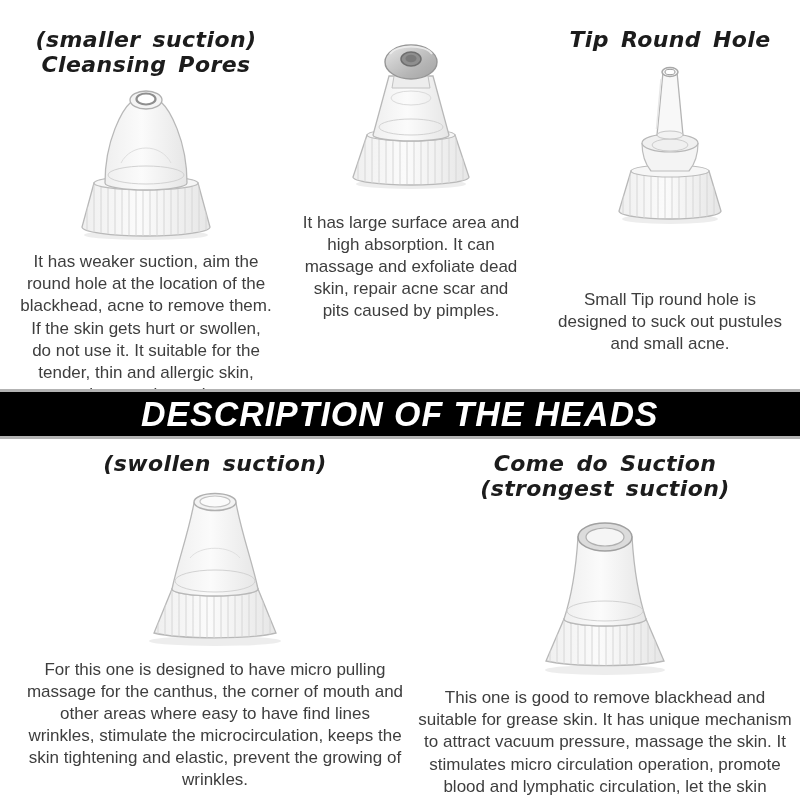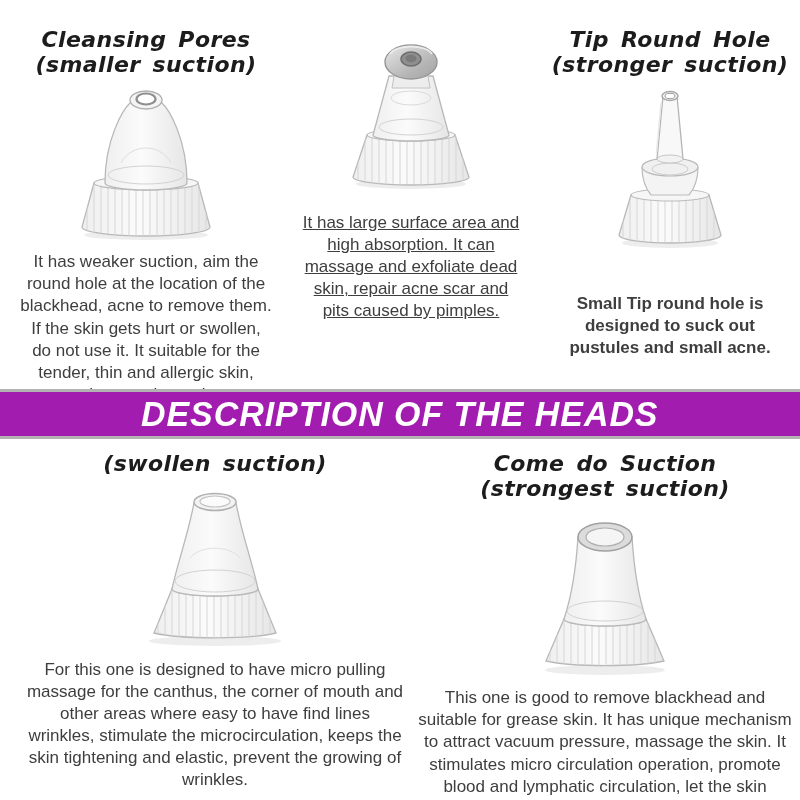--- a/index.html
+++ b/index.html
@@ -14,45 +14,45 @@
     font-size:22px;line-height:1.12;color:#1c1c1c;
     letter-spacing:.4px;word-spacing:4px;white-space:nowrap;
   }
   .desc{
     color:#3e3e3e;font-size:17px;line-height:1.3;margin:8px auto 0;
     font-family:"Liberation Sans", sans-serif;
   }
   svg.head{display:block;margin:6px auto 0;}
   .banner{
     position:absolute;left:0;top:389px;width:800px;height:44px;
-    background:#a21caf;border-top:3px solid #b3b3b3;border-bottom:3px solid #b3b3b3;
+    background:#000000;border-top:3px solid #b3b3b3;border-bottom:3px solid #b3b3b3;
     display:flex;align-items:center;justify-content:center;
   }
   .banner-text{
     color:#ffffff;font-weight:bold;font-style:italic;font-size:35px;
     letter-spacing:1px;transform:scaleX(.97);white-space:nowrap;
   }
   #card1{left:10px;top:28px;width:272px;}
   #card2{left:287px;top:26px;width:248px;}
   #card3{left:546px;top:28px;width:248px;}
   #card4{left:22px;top:452px;width:386px;}
   #card5{left:412px;top:452px;width:386px;}
   #card1 .desc{width:252px;}
-  #card2 .desc{width:224px;margin-top:20px;text-decoration:underline;}
-  #card3 .desc{width:234px;margin-top:42px;font-weight:bold;}
+  #card2 .desc{width:224px;margin-top:20px;}
+  #card3 .desc{width:234px;margin-top:62px;}
   #card4 .desc{width:380px;}
   #card5 .desc{width:374px;}
 </style>
 </head>
 <body>
 
 <div class="card" id="card1">
   <div class="title">
+    <div>(smaller suction)</div>
     <div>Cleansing Pores</div>
-    <div>(smaller suction)</div>
   </div>
   <svg class="head" width="170" height="160" viewBox="0 0 170 160">
     <defs>
       <linearGradient id="lg1" x1="0" y1="0" x2="1" y2="0">
         <stop offset="0" stop-color="#efefef"></stop>
           <stop offset="0.45" stop-color="#fbfbfb"></stop>
           <stop offset="1" stop-color="#e6e6e6"></stop>
       </linearGradient>
       <clipPath id="c1">
           <path d="M33 100 L137 100 L149 144 A 64 9 0 0 1 21 144 Z"></path>
@@ -105,21 +105,20 @@
     <path d="M64 22 C70 12 100 12 106 22" fill="none" stroke="#f0f0f0" stroke-width="2" opacity="0.85"></path>
     <ellipse cx="85" cy="27" rx="10" ry="7" fill="#8f8f8f" stroke="#6e6e6e" stroke-width="1.5"></ellipse>
     <ellipse cx="85" cy="26.5" rx="5.5" ry="3.8" fill="#7a7a7a"></ellipse>
   </svg>
   <div class="desc">It has large surface area and high absorption. It can massage and exfoliate dead skin, repair acne scar and pits caused by pimples.</div>
 </div>
 
 <div class="card" id="card3">
   <div class="title">
     <div>Tip Round Hole</div>
-    <div>(stronger suction)</div>
   </div>
   <svg class="head" width="170" height="168" viewBox="0 0 170 168">
     <defs>
       <linearGradient id="lg3" x1="0" y1="0" x2="1" y2="0">
         <stop offset="0" stop-color="#efefef"></stop>
           <stop offset="0.45" stop-color="#fbfbfb"></stop>
           <stop offset="1" stop-color="#e6e6e6"></stop>
       </linearGradient>
       <clipPath id="c3">
           <path d="M46 112 L124 112 L136 152 A 51 8 0 0 1 34 152 Z"></path>

